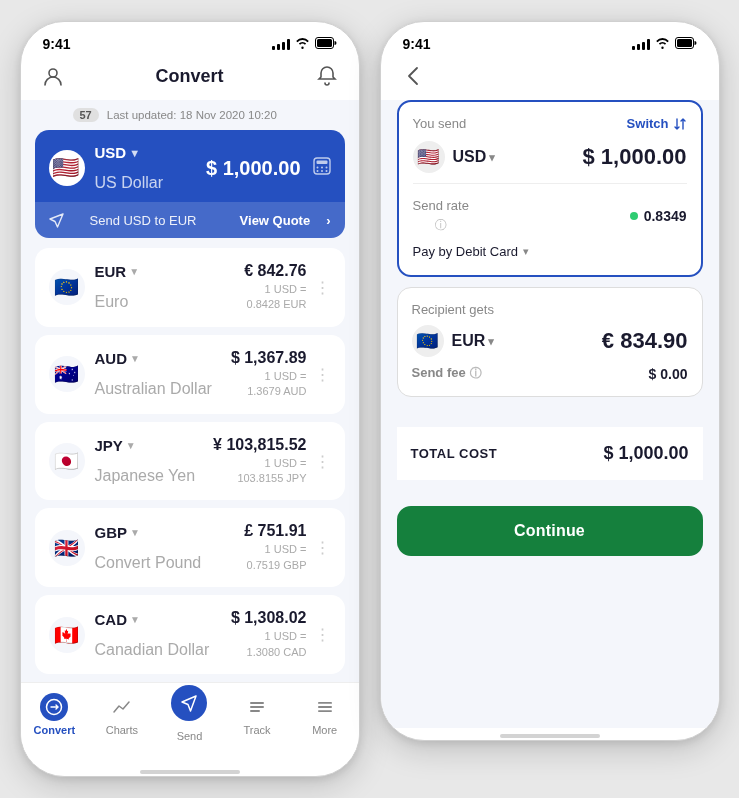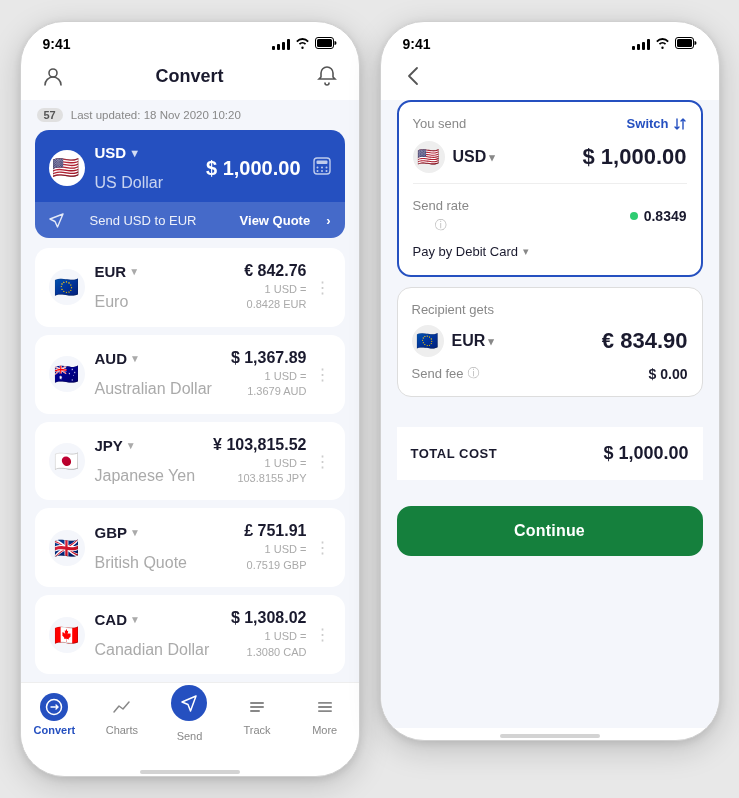--- a/index.html
+++ b/index.html
@@ -84,20 +84,21 @@
       font-size: 11.5px;
       color: #888;
     }
     .refresh-badge {
       background: #e0e0e0;
       border-radius: 10px;
       padding: 1px 7px;
       font-size: 11px;
       color: #555;
       font-weight: 600;
+      margin-left: 36px;
     }
     
     .base-card {
       background: #2550c0;
       border-radius: 14px;
       padding: 14px 14px 0 14px;
       margin-bottom: 10px;
     }
     .base-row {
       display: flex;
@@ -353,22 +354,22 @@
     .fee-row {
       display: flex;
       align-items: center;
       justify-content: space-between;
       padding: 8px 0 0 0;
     }
     .fee-label {
       font-size: 13px;
       color: #888;
       display: flex;
-      align-items: center;
       gap: 4px;
+      font-weight: bold;
     }
     .fee-value {
       font-size: 14px;
       font-weight: 600;
       color: #1a1a2e;
     }
     .total-section {
       display: flex;
       align-items: center;
       justify-content: space-between;
@@ -556,21 +557,21 @@
       <span class="more-icon">⋮</span>
     </div>
   </div>
           <div class="currency-card">
     <div class="currency-left">
       <div class="flag-circle" style="font-size:20px;background:#f4f6fb;">🇬🇧</div>
       <div>
         <div class="currency-code" style="color:#1a1a2e;">
           GBP <span style="font-size:10px;color:#aaa;">▼</span>
         </div>
-        <div class="currency-name" style="color:#aaa;">British Quote</div>
+        <div class="currency-name" style="color:#aaa;">Convert Pound</div>
       </div>
     </div>
     <div class="currency-right">
       <div>
         <div class="currency-amount">£ 751.91</div>
         <div class="currency-rate">1 USD =<br>0.7519 GBP</div>
       </div>
       <span class="more-icon">⋮</span>
     </div>
   </div>

